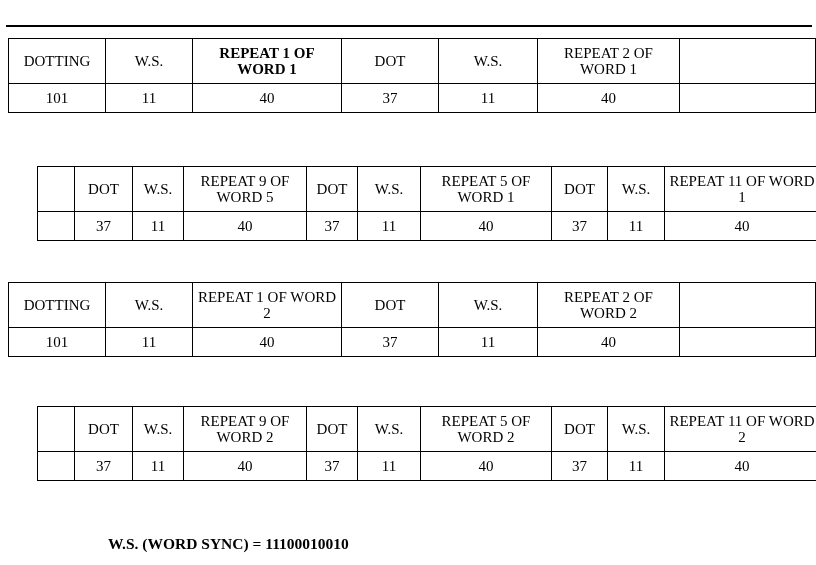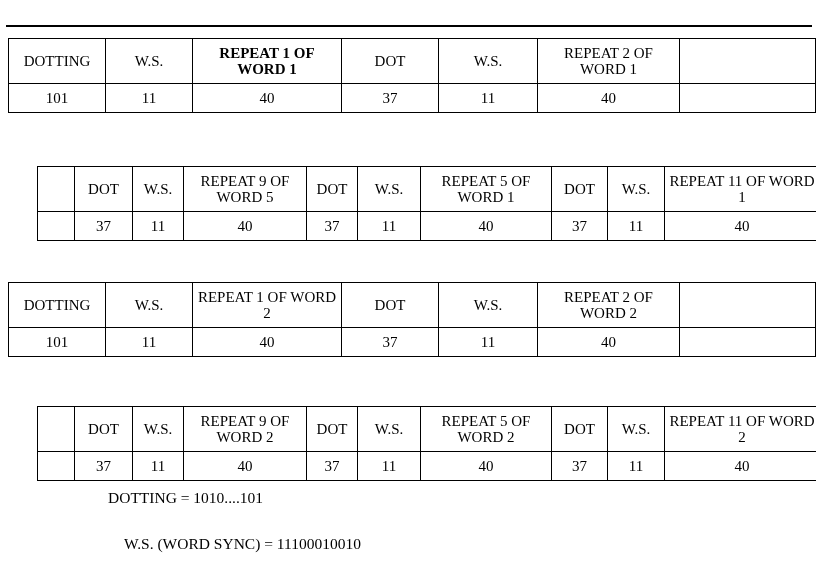--- a/index.html
+++ b/index.html
@@ -79,21 +79,21 @@
   
   #tableD { left: 37px; top: 406px; width: 772px; }
 
   .note {
     position: absolute;
     font-family: "Liberation Serif", serif;
     font-size: 15.5px;
     white-space: nowrap;
   }
   #note1 { left: 108px; top: 489px; }
-  #note2 { left: 124px; top: 535px; }
+  #note2 { left: 108px; top: 535px; font-weight: bold; }
 </style>
 </head>
 <body>
 
 <div class="page">
 
   <div class="rule"></div>
 
   <table class="ms" id="tableA">
       <tbody>
@@ -252,16 +252,15 @@
           <td class="value" style="width: 50px;"><span>37</span></td>
           <td class="value" style="width: 62px;"><span>11</span></td>
           <td class="value" style="width: 130px;"><span>40</span></td>
           <td class="value" style="width: 55px;"><span>37</span></td>
           <td class="value" style="width: 56px;"><span>11</span></td>
           <td class="value" style="width: 154px;"><span>40</span></td>
         </tr>
   </tbody>
     </table>
 
-  <div class="note" id="note1">DOTTING = 1010....101</div>
   <div class="note" id="note2">W.S. (WORD SYNC) = 11100010010</div>
 
 </div>
 
 </body></html>

